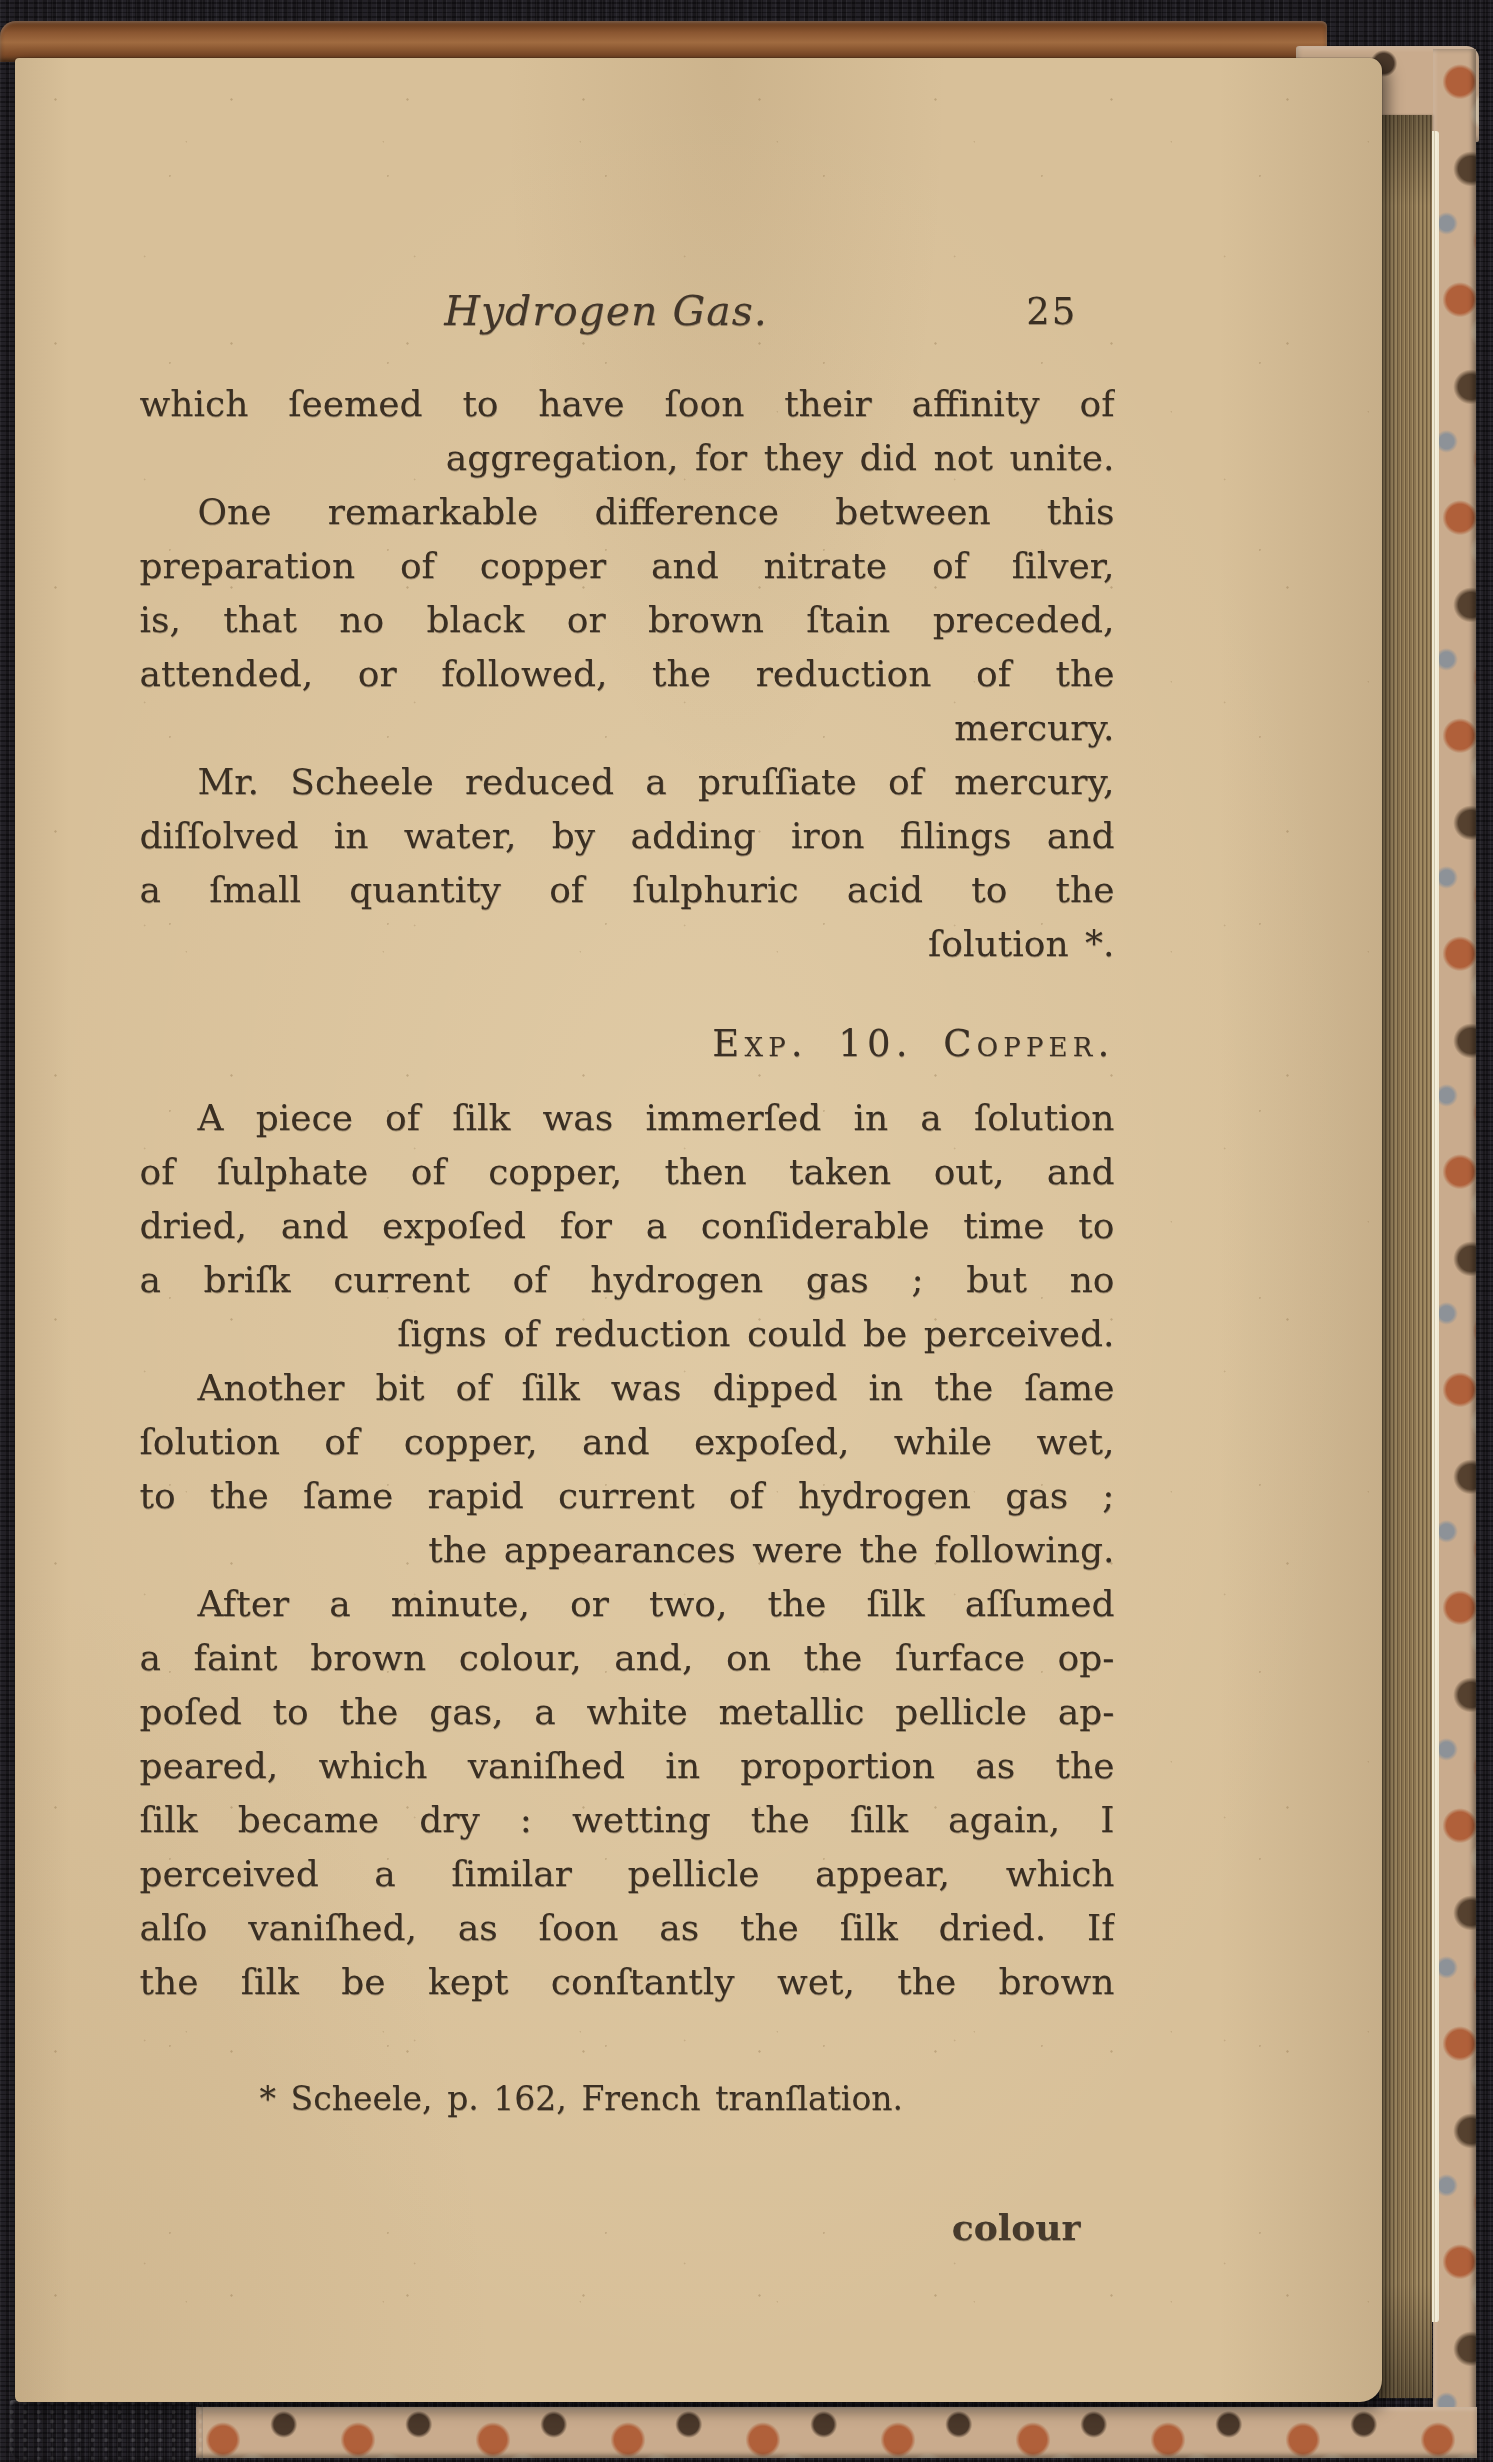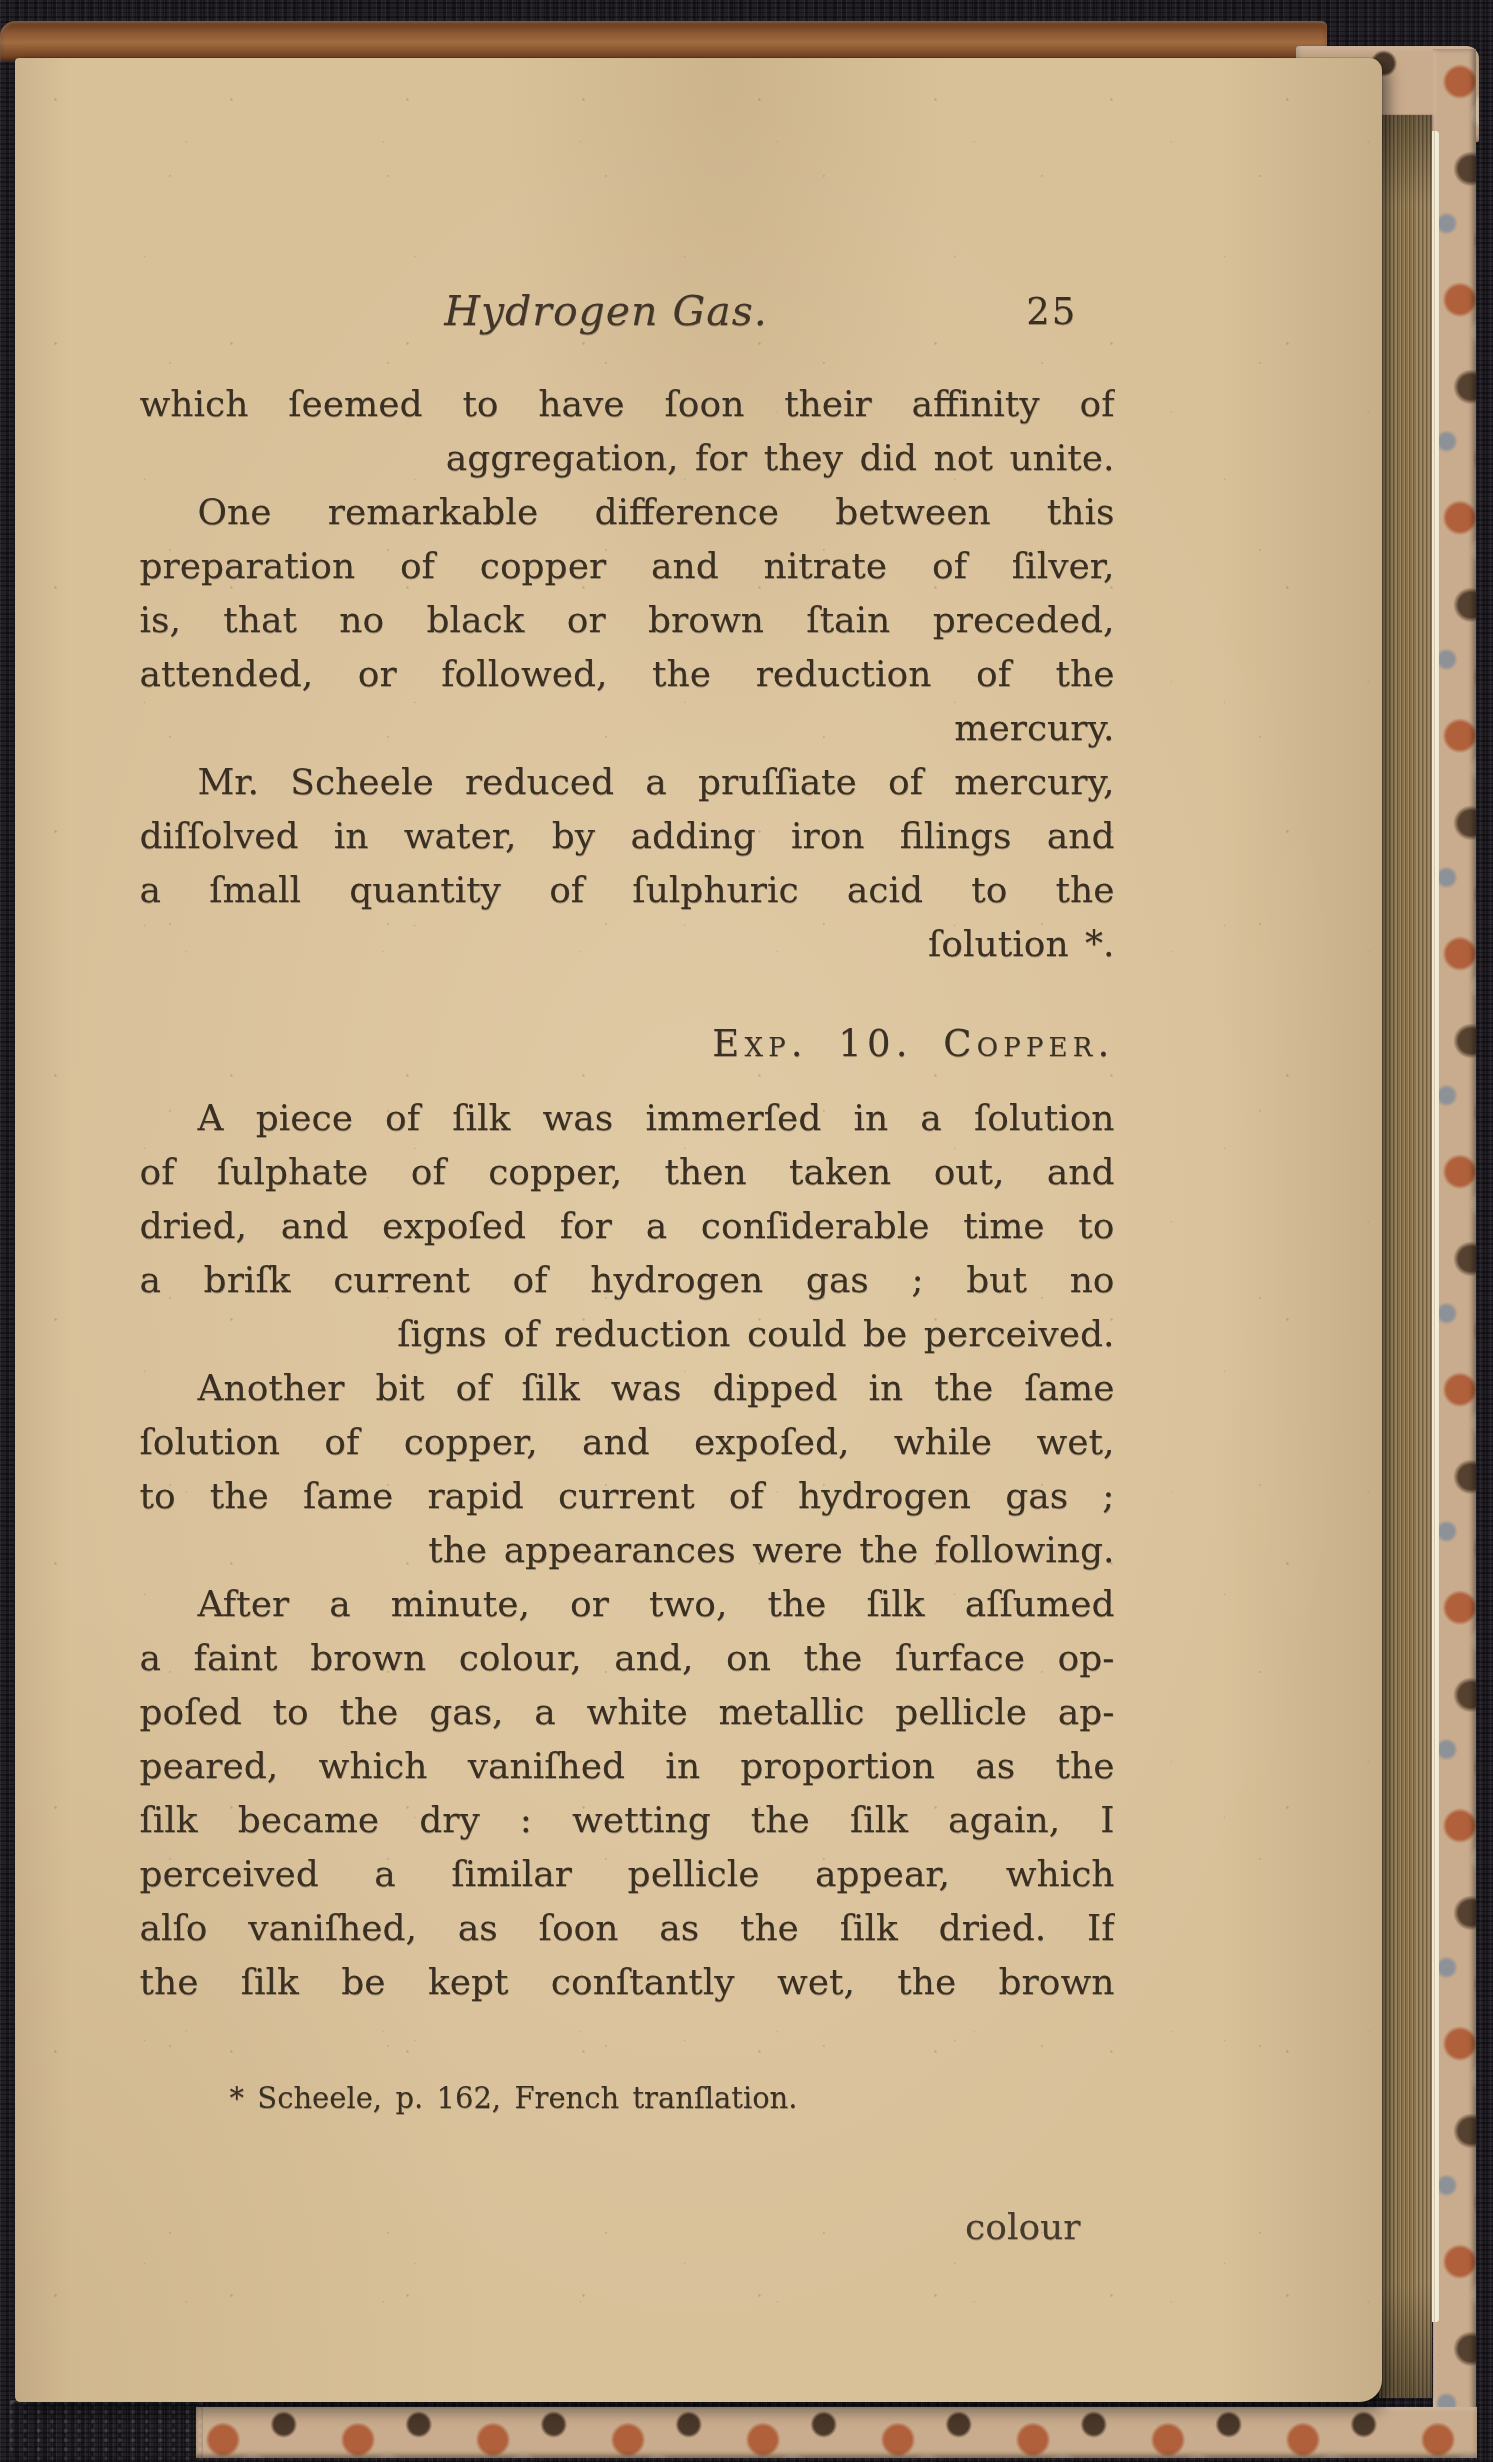--- a/index.html
+++ b/index.html
@@ -96,22 +96,22 @@
   .line.j{text-align:justify;}
   .line.j::after{content:"";display:inline-block;width:100%;height:0;}
   .line.first-indent{padding-left:58px;}
 
   .heading{
     font-variant:small-caps;font-size:37px;line-height:57px;
     text-align:right;letter-spacing:5.2px;word-spacing:13.5px;
     margin-top:44px;margin-bottom:18.7px;color:#3b3025;
   }
 
-  .footnote{margin-top:66px;margin-left:90px;font-size:29px;line-height:47px;word-spacing:4.1px;}
-  .catchword-row{margin-top:84px;text-align:right;padding-right:34px;}
+  .footnote{margin-top:66px;margin-left:120px;font-size:33px;line-height:47px;word-spacing:4.1px;}
+  .catchword-row{margin-top:84px;text-align:right;padding-right:34px;font-weight:bold;}
   .catchword{font-size:36px;opacity:0.92;}
 </style>
 </head>
 <body>
 
 <div class="abs cover-top-leather leather"></div>
 <div class="abs cover-corner-top-right marble"></div>
 <div class="abs cover-right-strip marble"></div>
 <div class="abs cover-bottom-strip marble"></div>
 <div class="abs cover-bottom-leather leather"></div>

